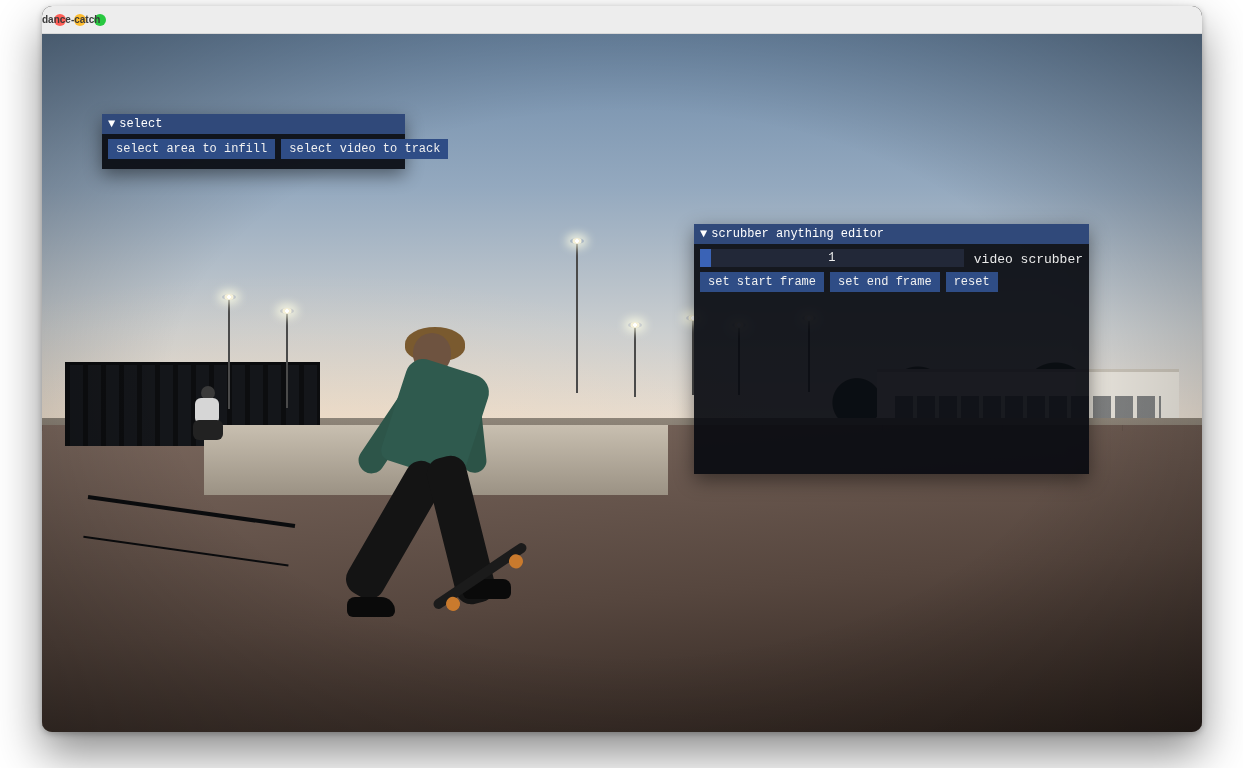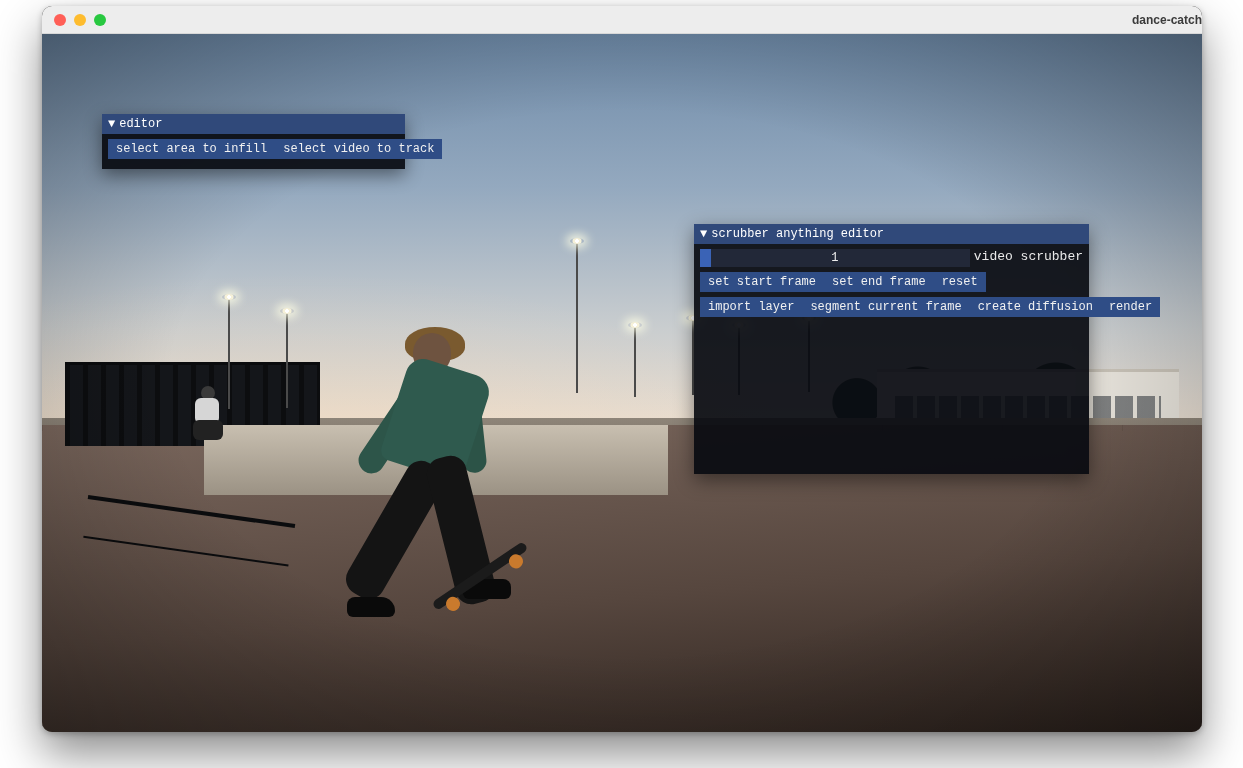--- a/index.html
+++ b/index.html
@@ -33,23 +33,23 @@
     margin-left: 12px;
   }
   .traffic-lights .dot {
     width: 12px; height: 12px; border-radius: 50%;
   }
   .dot.red { background:#ff5f57; }
   .dot.yellow { background:#febc2e; }
   .dot.green { background:#28c840; }
   .title {
     position: absolute; left: 0; right: 0;
-    text-align: right;
+    text-align: left;
     font-family: -apple-system,BlinkMacSystemFont,"Segoe UI",sans-serif;
-    font-size: 12px; font-weight: 600;
+    font-size: 10px; font-weight: 600;
     color: #3b3b3b;
   }
 
   
   .viewport {
     position: relative;
     width: 100%; height: calc(100% - 28px);
     overflow: hidden;
   }
   .sky {
@@ -199,21 +199,21 @@
     padding:3px 6px;
     color:#fff;
     font-size:12px;
     cursor:move;
     user-select:none;
   }
   .panel .hdr .caret{
     display:inline-block; margin-right:4px;
   }
   .panel .body { padding:5px 6px; }
-  .row { display:flex; margin-bottom:5px; align-items:flex-start;}
+  .row { display:flex; gap:6px; margin-bottom:5px; align-items:flex-end;}
   .btn {
     background:#2f4d86;
     color:#f1f1f1;
     padding:3px 8px;
     font-family:inherit; font-size:12px;
     border:none;
     cursor:pointer;
     white-space:nowrap;
   }
   .scrub-track{
@@ -280,21 +280,21 @@
       <div class="legR"></div>
       <div class="shoeL"></div>
       <div class="shoeR"></div>
     </div>
     <div class="skateboard"></div>
 
     <div class="vignette"></div>
 
     <div id="panel-tracker" class="panel">
       <div class="hdr">
-        <span class="caret">▼</span><span>editor</span>
+        <span class="caret">▼</span><span>select</span>
       </div>
       <div class="body">
         <div class="row">
           <button class="btn">select area to infill</button>
           <button class="btn">select video to track</button>
         </div>
       </div>
     </div>
 
     <div id="panel-editor" class="panel">
@@ -307,23 +307,17 @@
             <div class="fill"></div>
             <span class="val">1</span>
           </div>
           <span class="scrub-label">video scrubber</span>
         </div>
         <div class="row">
           <button class="btn">set start frame</button>
           <button class="btn">set end frame</button>
           <button class="btn">reset</button>
         </div>
-        <div class="row">
-          <button class="btn">import layer</button>
-          <button class="btn">segment current frame</button>
-          <button class="btn">create diffusion</button>
-          <button class="btn">render</button>
-        </div>
       </div>
     </div>
 
   </div>
 </div>
 
 </body></html>

